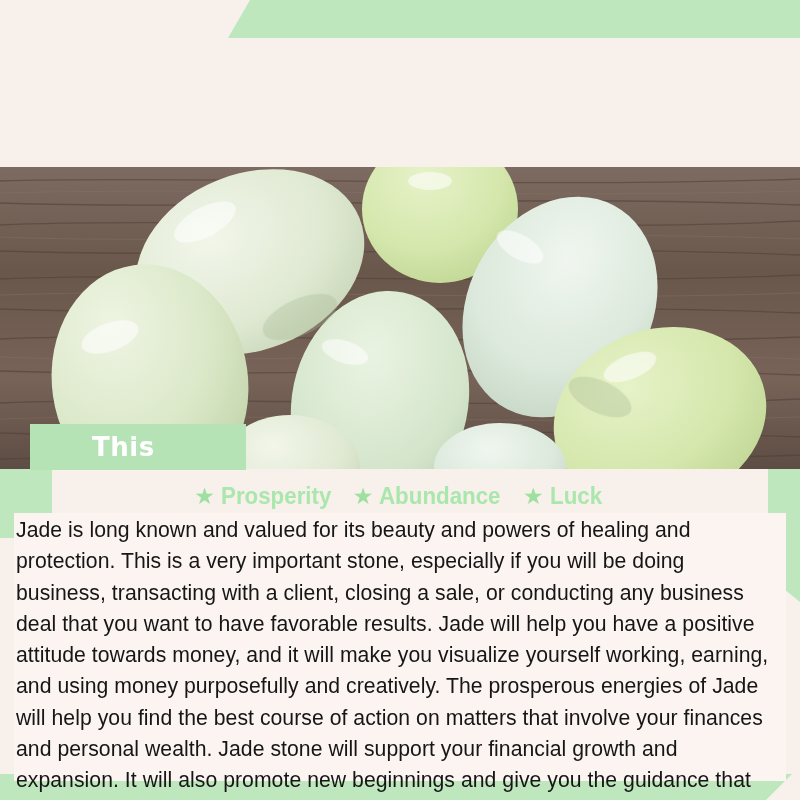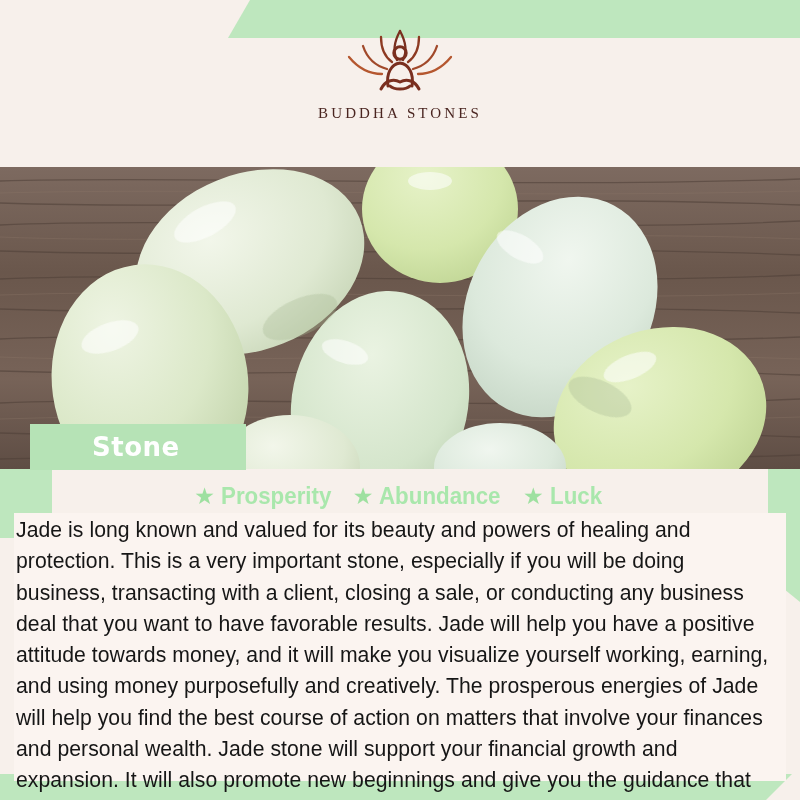--- a/index.html
+++ b/index.html
@@ -75,41 +75,20 @@
 
 <div id="card">
 
   <div class="deco" id="deco-top-right"></div>
   <div class="deco" id="deco-left-upper"></div>
   <div class="deco" id="deco-photo-left"></div>
   <div class="deco" id="deco-left-lower"></div>
   <div class="deco" id="deco-right"></div>
   <div class="deco" id="deco-bottom"></div>
 
-  <div id="logo-block">
-    <svg id="logo-mark" viewBox="0 0 118 74">
-      <g fill="none" stroke="#7a2f1f" stroke-width="2.3" stroke-linecap="round">
-        <path d="M59 5 C53 16 52 26 56 34"></path>
-        <path d="M59 5 C65 16 66 26 62 34"></path>
-        <path d="M40 11 C40 22 44 31 51 36" stroke="#8d3a22"></path>
-        <path d="M78 11 C78 22 74 31 67 36" stroke="#8d3a22"></path>
-        <path d="M22 20 C26 32 35 40 46 43" stroke="#a1492a"></path>
-        <path d="M96 20 C92 32 83 40 72 43" stroke="#a1492a"></path>
-        <path d="M8 31 C17 42 29 48 41 48" stroke="#b5572f"></path>
-        <path d="M110 31 C101 42 89 48 77 48" stroke="#b5572f"></path>
-      </g>
-      <g fill="none" stroke="#7a2f1f" stroke-width="3" stroke-linecap="round" stroke-linejoin="round">
-        <circle cx="59" cy="27" r="6.2"></circle>
-        <path d="M47 60 C45 48 50 38 59 37 C68 38 73 48 71 60"></path>
-        <path d="M40 63 C44 55 52 52 59 56 C66 52 74 55 78 63"></path>
-        <path d="M49 60 C53 64 65 64 69 60"></path>
-      </g>
-    </svg>
-    <div id="brand-name">BUDDHA STONES</div>
-  </div>
 
   <div id="photo">
     <svg viewBox="0 0 800 302" preserveAspectRatio="none">
       <defs>
         <linearGradient id="wood" x1="0" y1="0" x2="0" y2="1">
           <stop offset="0" stop-color="#7d6a60"></stop>
           <stop offset="0.35" stop-color="#6a574c"></stop>
           <stop offset="0.7" stop-color="#776358"></stop>
           <stop offset="1" stop-color="#5e4d44"></stop>
         </linearGradient>
@@ -181,21 +160,21 @@
       <g fill="#a9bb96" opacity="0.35">
         <ellipse cx="300" cy="150" rx="40" ry="18" transform="rotate(-24 300 150)"></ellipse>
         <ellipse cx="600" cy="230" rx="34" ry="16" transform="rotate(25 600 230)"></ellipse>
         <ellipse cx="180" cy="275" rx="36" ry="16"></ellipse>
       </g>
     </svg>
   </div>
 
 
   <div id="jade-label">
-    <span id="jade-text">Stone</span>
+    <span id="jade-text">This</span>
   </div>
 
   <div id="benefits">
     <div class="benefit">
       <span class="star">★</span>
       <span class="benefit-label">Prosperity</span>
     </div>
     <div class="benefit">
       <span class="star">★</span>
       <span class="benefit-label">Abundance</span>

